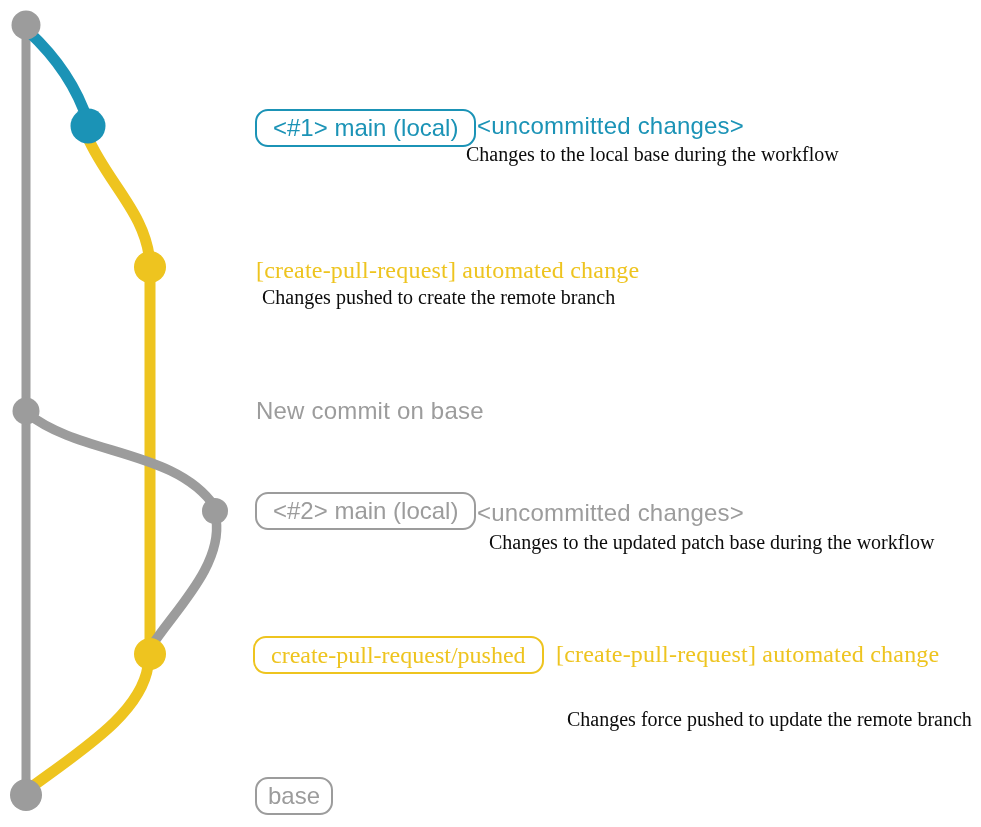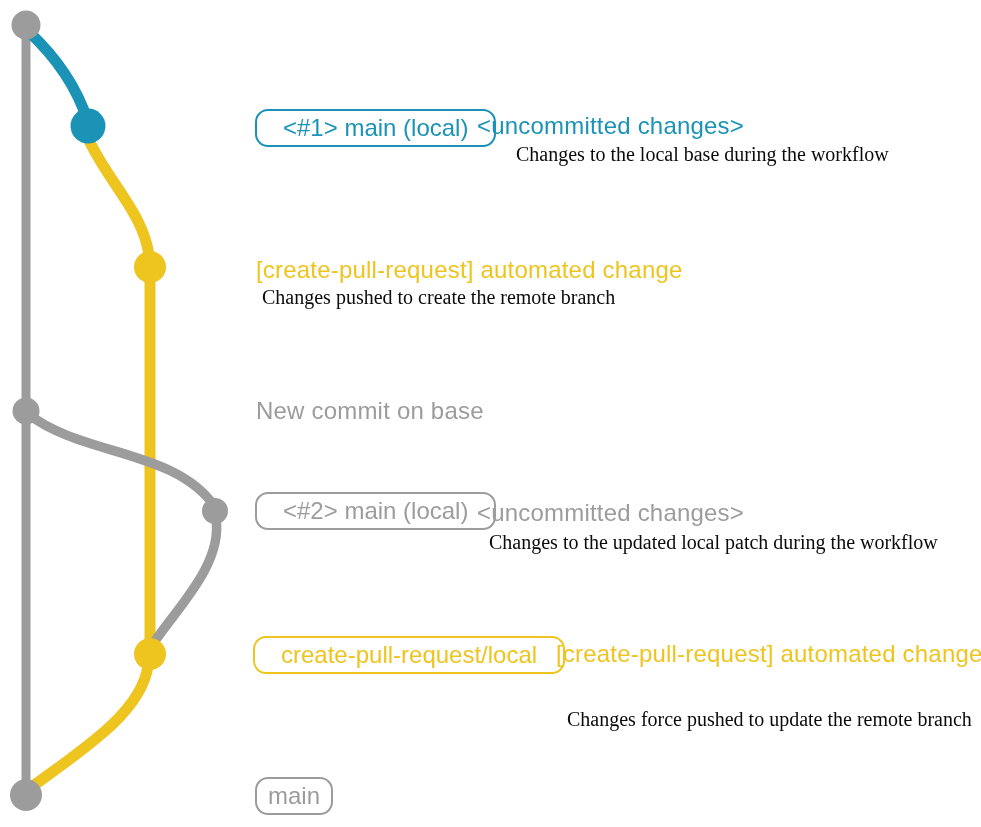--- a/index.html
+++ b/index.html
@@ -27,27 +27,27 @@
   .fill-yellow{fill:var(--yellow);}
   .label{position:absolute;white-space:nowrap;}
   .heading{font-size:24px;line-height:28px;letter-spacing:.2px;}
   .serif{
     font-family:"Liberation Serif",serif;
     font-size:20px;line-height:23px;
     color:var(--ink);
   }
   .c-gray{color:var(--gray);}
   .c-blue{color:var(--blue);}
-  .c-yellow{color:var(--yellow);}
+  .c-yellow{color:var(--yellow);font-family:Liberation Serif, serif;}
   .badge{
     position:absolute;
     border:2px solid;            
     border-radius:13px;
     font-size:24px;line-height:34px;
-    padding:0 26px;
+    padding:0 16px;
     white-space:nowrap;
     background:var(--background);
   }
 </style>
 </head>
 <body>
 
 <div class="canvas">
 
   <svg class="graph" width="240" height="827" viewBox="0 0 240 827">
@@ -71,30 +71,30 @@
     <circle class="fill-yellow" cx="150" cy="267" r="16"></circle>
     <circle class="fill-gray" cx="26" cy="411" r="13.5"></circle>
     <circle class="fill-gray" cx="215" cy="511" r="13"></circle>
     <circle class="fill-yellow" cx="150" cy="654" r="16"></circle>
     <circle class="fill-gray" cx="26" cy="795" r="16"></circle>
   </svg>
 
 
   <div class="badge c-blue" style="left:255px;top:109px;">&lt;#1&gt; main (local)</div>
   <div class="label heading c-blue" style="left:477px;top:112px;">&lt;uncommitted changes&gt;</div>
-  <div class="label serif" style="left:516px;top:143px;">Changes to the local base during the workflow</div>
+  <div class="label serif" style="left:466px;top:143px;">Changes to the local base during the workflow</div>
 
   <div class="label heading c-yellow" style="left:256px;top:256px;">[create-pull-request] automated change</div>
   <div class="label heading c-gray" style="left:256px;top:397px;">New commit on base</div>
 
   <div class="label serif" style="left:262px;top:286px;">Changes pushed to create the remote branch</div>
 
   <div class="badge c-gray" style="left:255px;top:492px;">&lt;#2&gt; main (local)</div>
   <div class="label heading c-gray" style="left:477px;top:499px;">&lt;uncommitted changes&gt;</div>
-  <div class="label serif" style="left:489px;top:531px;">Changes to the updated local patch during the workflow</div>
+  <div class="label serif" style="left:489px;top:531px;">Changes to the updated patch base during the workflow</div>
 
-  <div class="badge c-yellow" style="left:253px;top:636px;">create-pull-request/local</div>
+  <div class="badge c-yellow" style="left:253px;top:636px;">create-pull-request/pushed</div>
   <div class="label heading c-yellow" style="left:556px;top:640px;">[create-pull-request] automated change</div>
   <div class="label serif" style="left:567px;top:708px;">Changes force pushed to update the remote branch</div>
 
-  <div class="badge c-gray" style="left:255px;top:777px;padding:0 11px;">main</div>
+  <div class="badge c-gray" style="left:255px;top:777px;padding:0 11px;">base</div>
 
 </div>
 
 </body></html>

